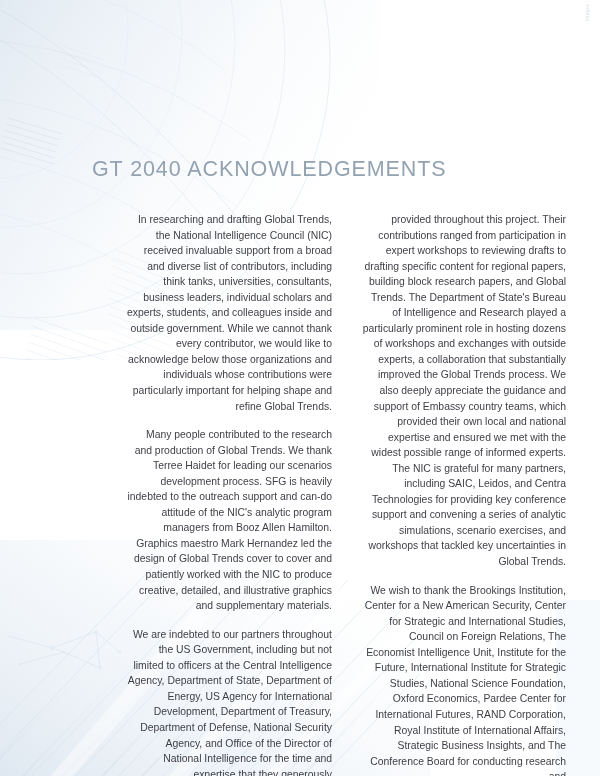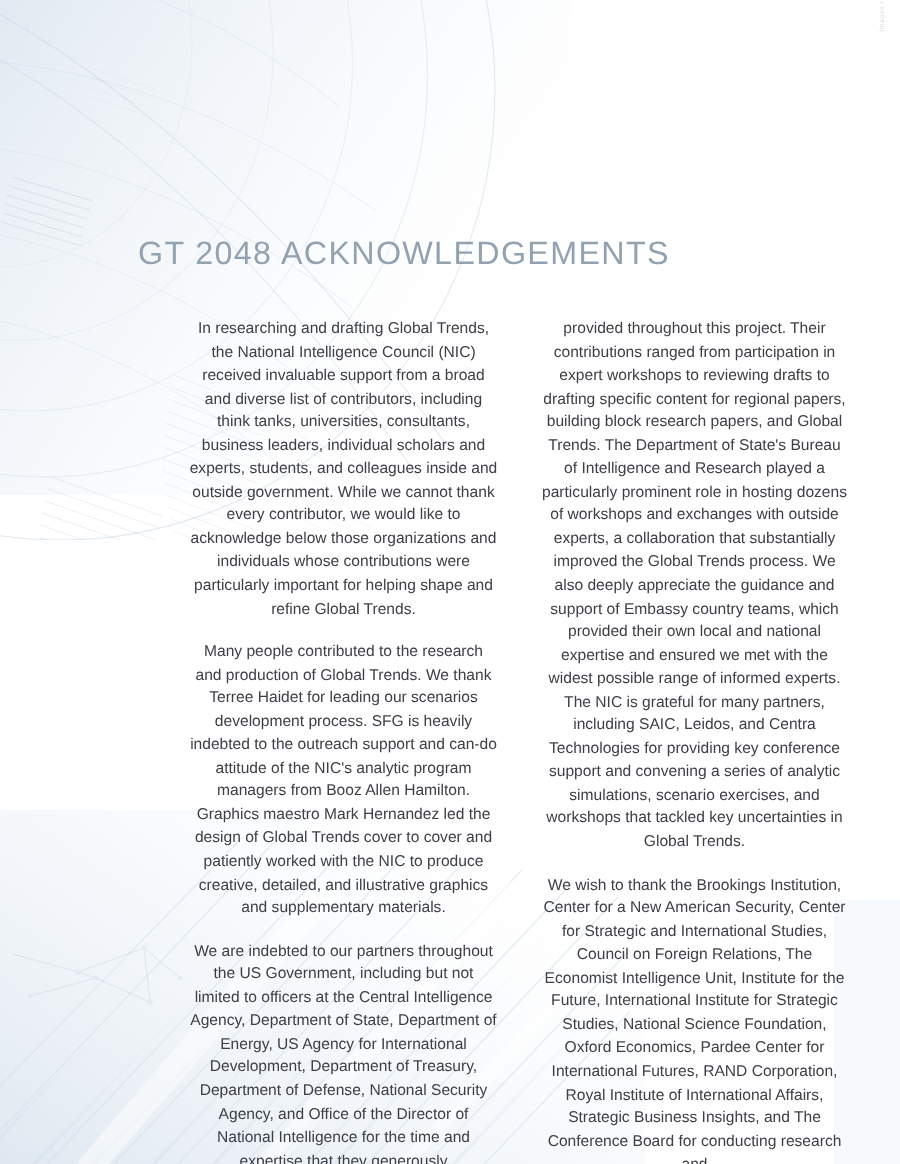--- a/index.html
+++ b/index.html
@@ -66,21 +66,21 @@
   }
   .col.right {
     margin-left: 8px;
   }
 
   .col p {
     margin: 0 0 13px 0;
     font-size: 10.4px;
     line-height: 15.55px;
     color: #3e3e46;
-    text-align: center;
+    text-align: right;
   }
   .col p:last-child {
     margin-bottom: 0;
   }
 
   
   .edge-credit {
     position: absolute;
     right: 1px;
     bottom: 24px;
@@ -269,21 +269,21 @@
           <circle cx="120" cy="652" r="1.4" fill="#dce6f0" stroke="none"></circle>
         </g>
 
         <rect x="556" y="600" width="44" height="176" fill="#f4f8fb" opacity="0.7"></rect>
       </g>
     </svg>
   </div>
 
   <div class="content">
 
-    <h1 class="page-title">GT 2048 ACKNOWLEDGEMENTS</h1>
+    <h1 class="page-title">GT 2040 ACKNOWLEDGEMENTS</h1>
 
     <div class="columns">
 
       <div class="col left">
         <p>In researching and drafting Global Trends, the National Intelligence Council (NIC) received invaluable support from a broad and diverse list of contributors, including think tanks, universities, consultants, business leaders, individual scholars and experts, students, and colleagues inside and outside government. While we cannot thank every contributor, we would like to acknowledge below those organizations and individuals whose contributions were particularly important for helping shape and refine Global Trends.</p>
         <p>Many people contributed to the research and production of Global Trends. We thank Terree Haidet for leading our scenarios development process. SFG is heavily indebted to the outreach support and can-do attitude of the NIC's analytic program managers from Booz Allen Hamilton. Graphics maestro Mark Hernandez led the design of Global Trends cover to cover and patiently worked with the NIC to produce creative, detailed, and illustrative graphics and supplementary materials.</p>
         <p>We are indebted to our partners throughout the US Government, including but not limited to officers at the Central Intelligence Agency, Department of State, Department of Energy, US Agency for International Development, Department of Treasury, Department of Defense, National Security Agency, and Office of the Director of National Intelligence for the time and expertise that they generously</p>
       </div>
 
       <div class="col right">

